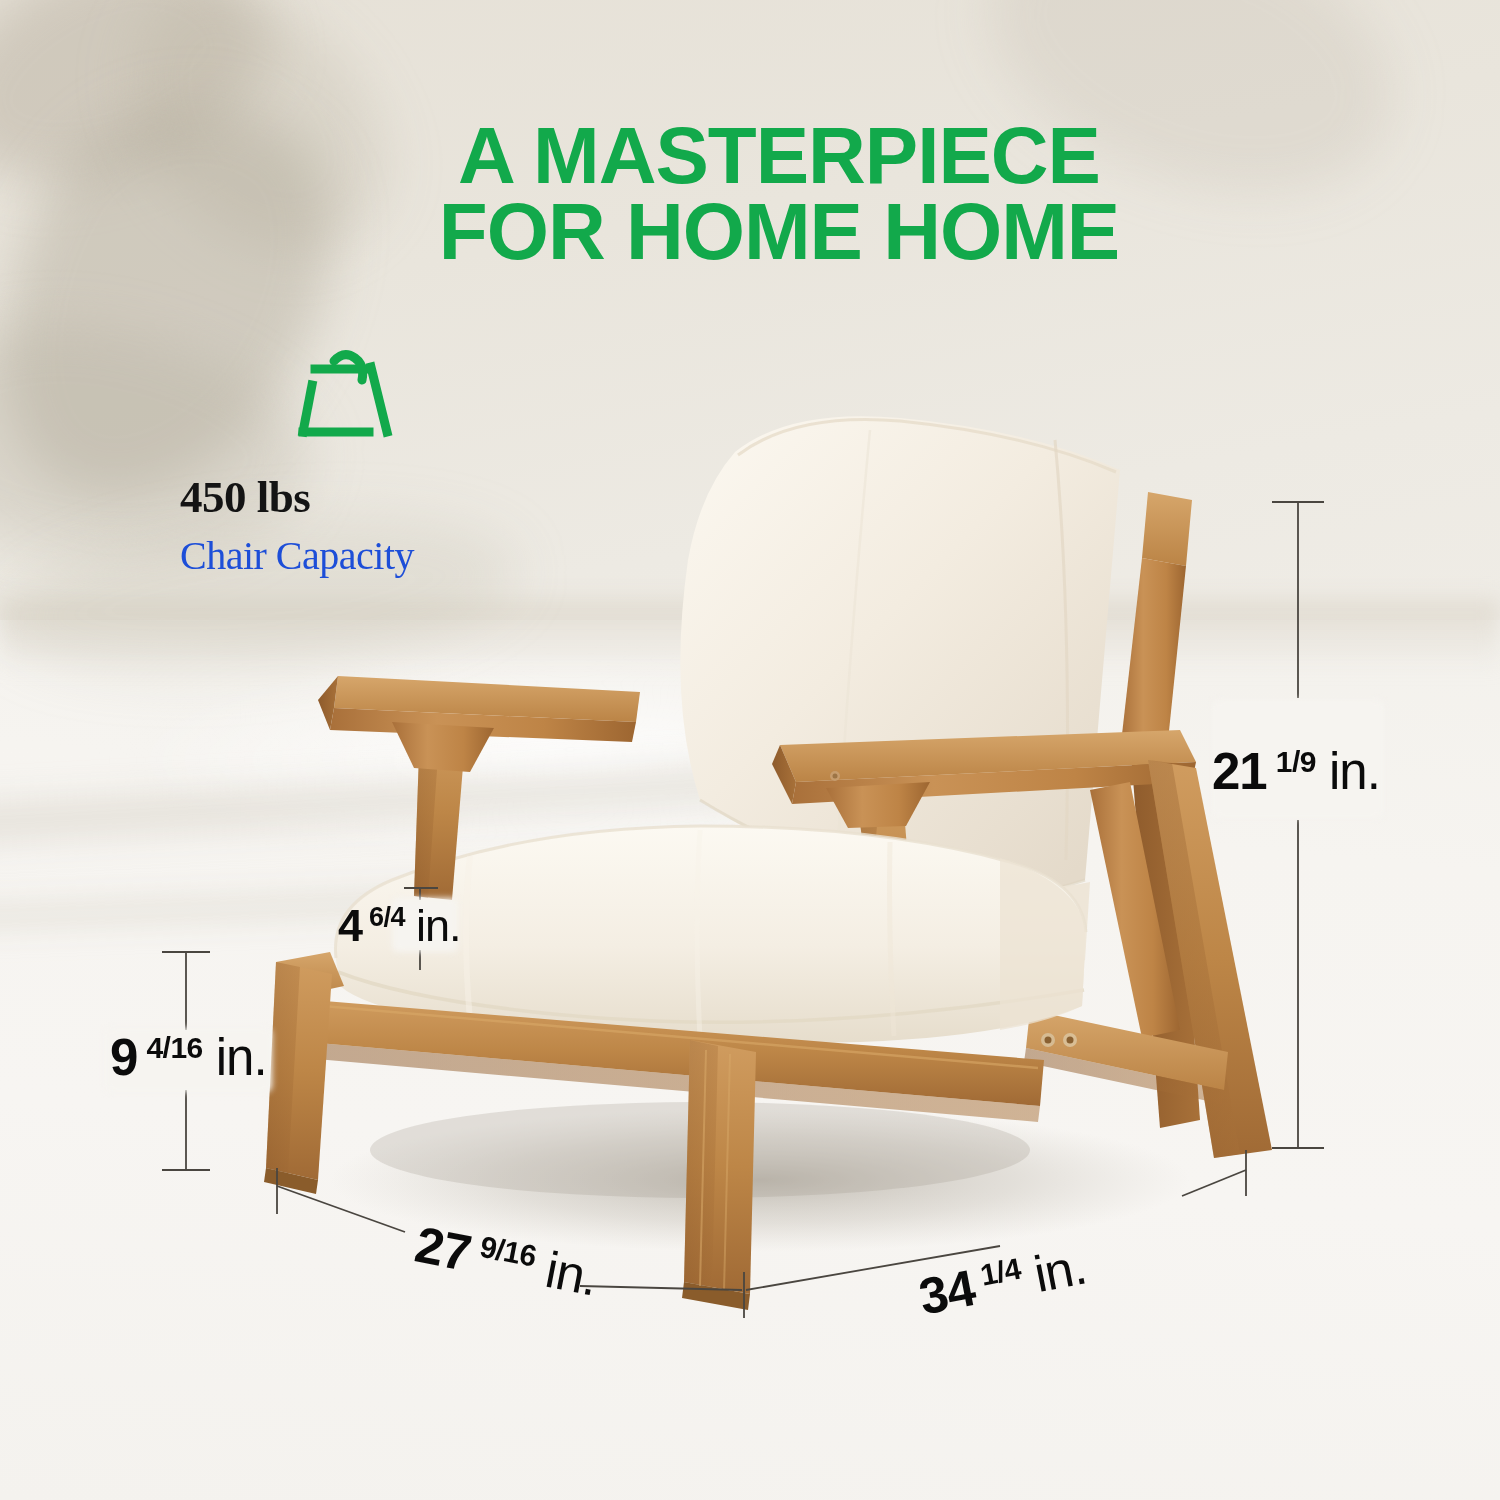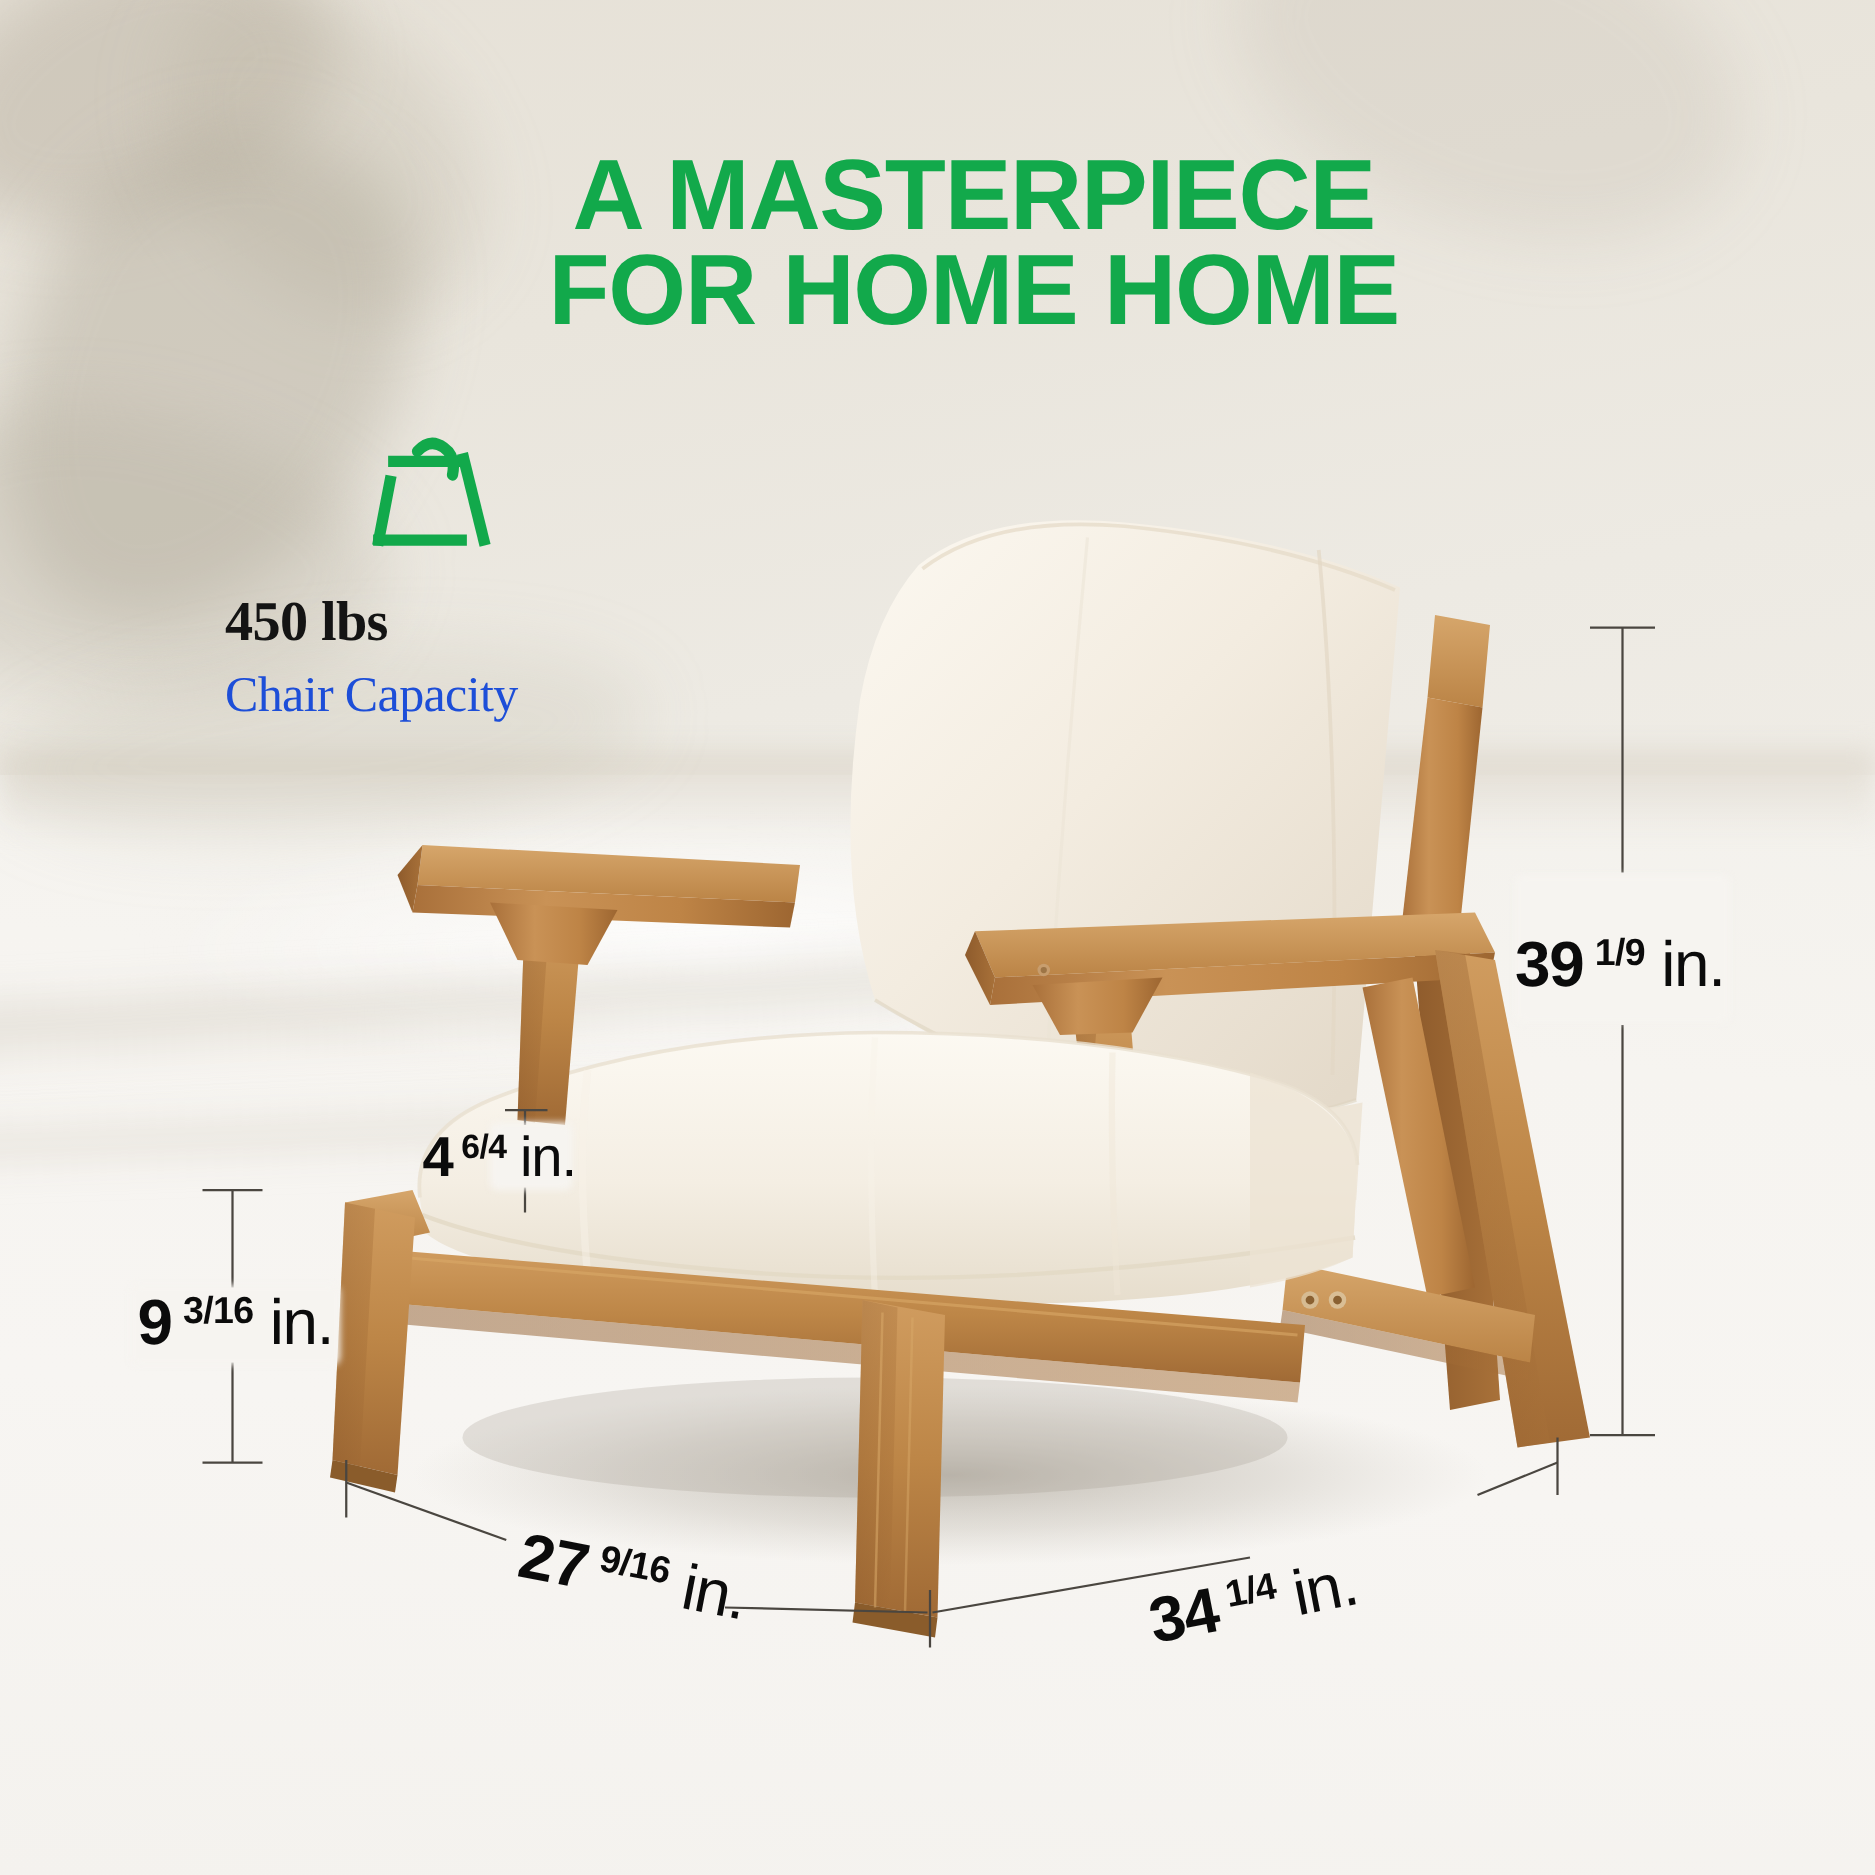--- a/index.html
+++ b/index.html
@@ -316,28 +316,28 @@
     <line x1="1182" y1="1196" x2="1246" y2="1170"></line>
     <line x1="1246" y1="1150" x2="1246" y2="1196"></line>
   </g>
 </svg>
 
 <div class="halo" style="left:1212px; top:700px;  width:172px; height:118px;"></div>
 <div class="halo" style="left:104px;  top:1028px; width:168px; height:64px;"></div>
 <div class="halo" style="left:392px;  top:898px;  width:66px;  height:54px;"></div>
 
 <div class="dimlabel" style="left:1212px; top:742px;">
-  <span class="num">39</span>
+  <span class="num">21</span>
   <span class="frac">1/9</span>
   <span class="unit">in.</span>
 </div>
 
 <div class="dimlabel" style="left:110px; top:1028px;">
   <span class="num">9</span>
-  <span class="frac">3/16</span>
+  <span class="frac">4/16</span>
   <span class="unit">in.</span>
 </div>
 
 <div class="dimlabel small" style="left:338px; top:900px;">
   <span class="num">4</span>
   <span class="frac">6/4</span>
   <span class="unit">in.</span>
 </div>
 
 <div class="dimlabel" style="left:416px; top:1214px; transform:rotate(11deg); transform-origin:0 50%;">

